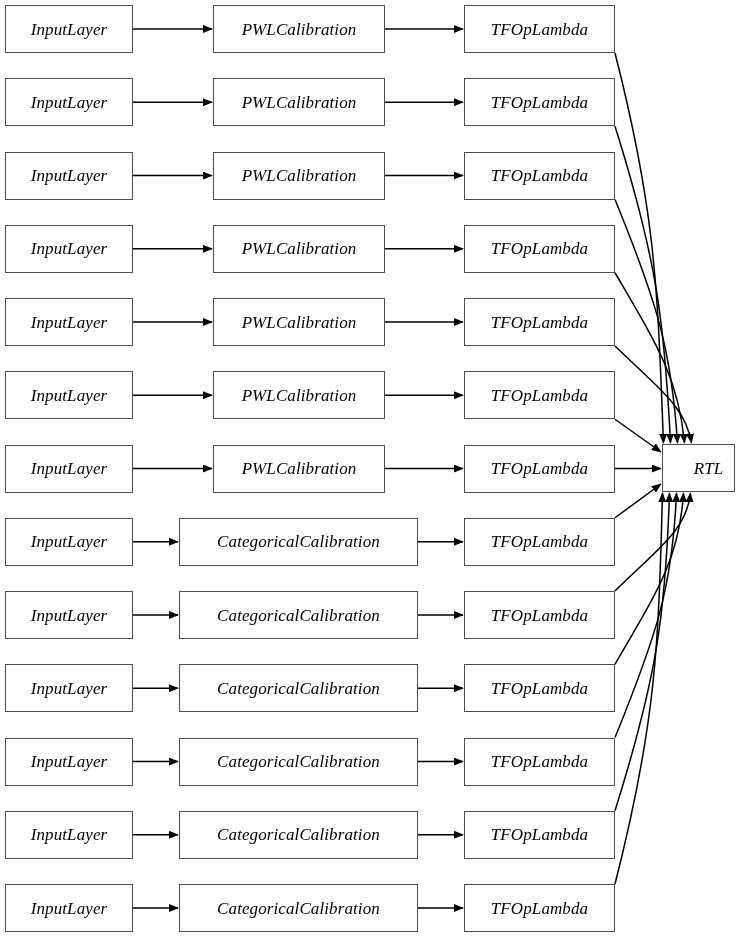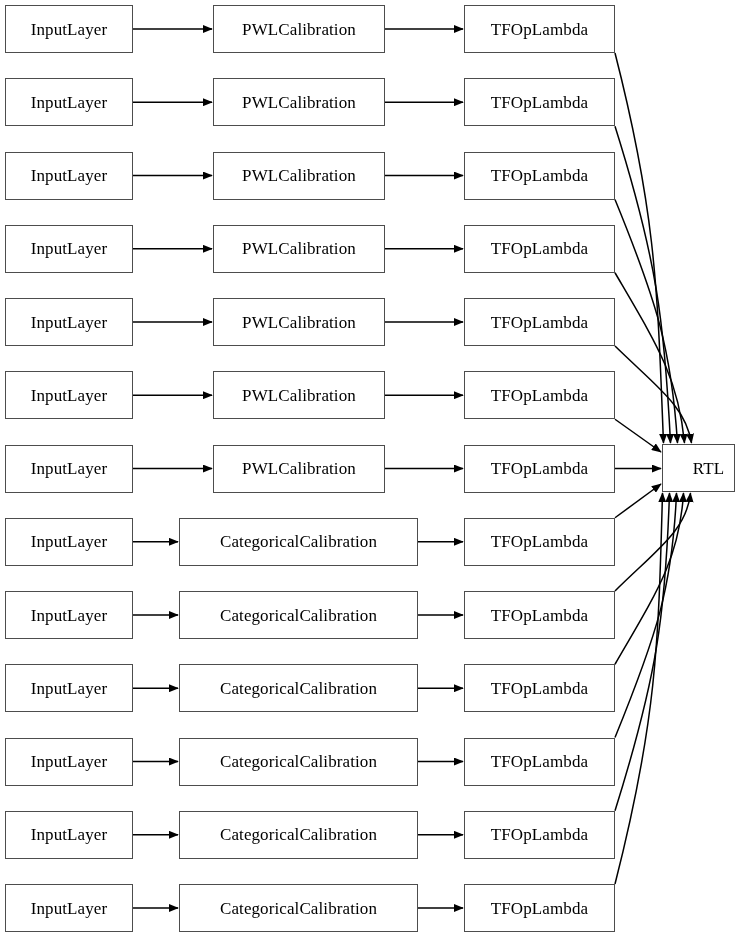--- a/index.html
+++ b/index.html
@@ -23,20 +23,21 @@
     width: 741px;
     height: 940px;
     pointer-events: none;
   }
   #node-layer {
     position: absolute;
     left: 0;
     top: 0;
     width: 741px;
     height: 940px;
+    font-style: italic;
   }
   .node {
     position: absolute;
     box-sizing: border-box;
     border: 1.6px solid #4d4d4d;
     background: #ffffff;
     color: #000000;
     display: flex;
     align-items: center;
     justify-content: center;

